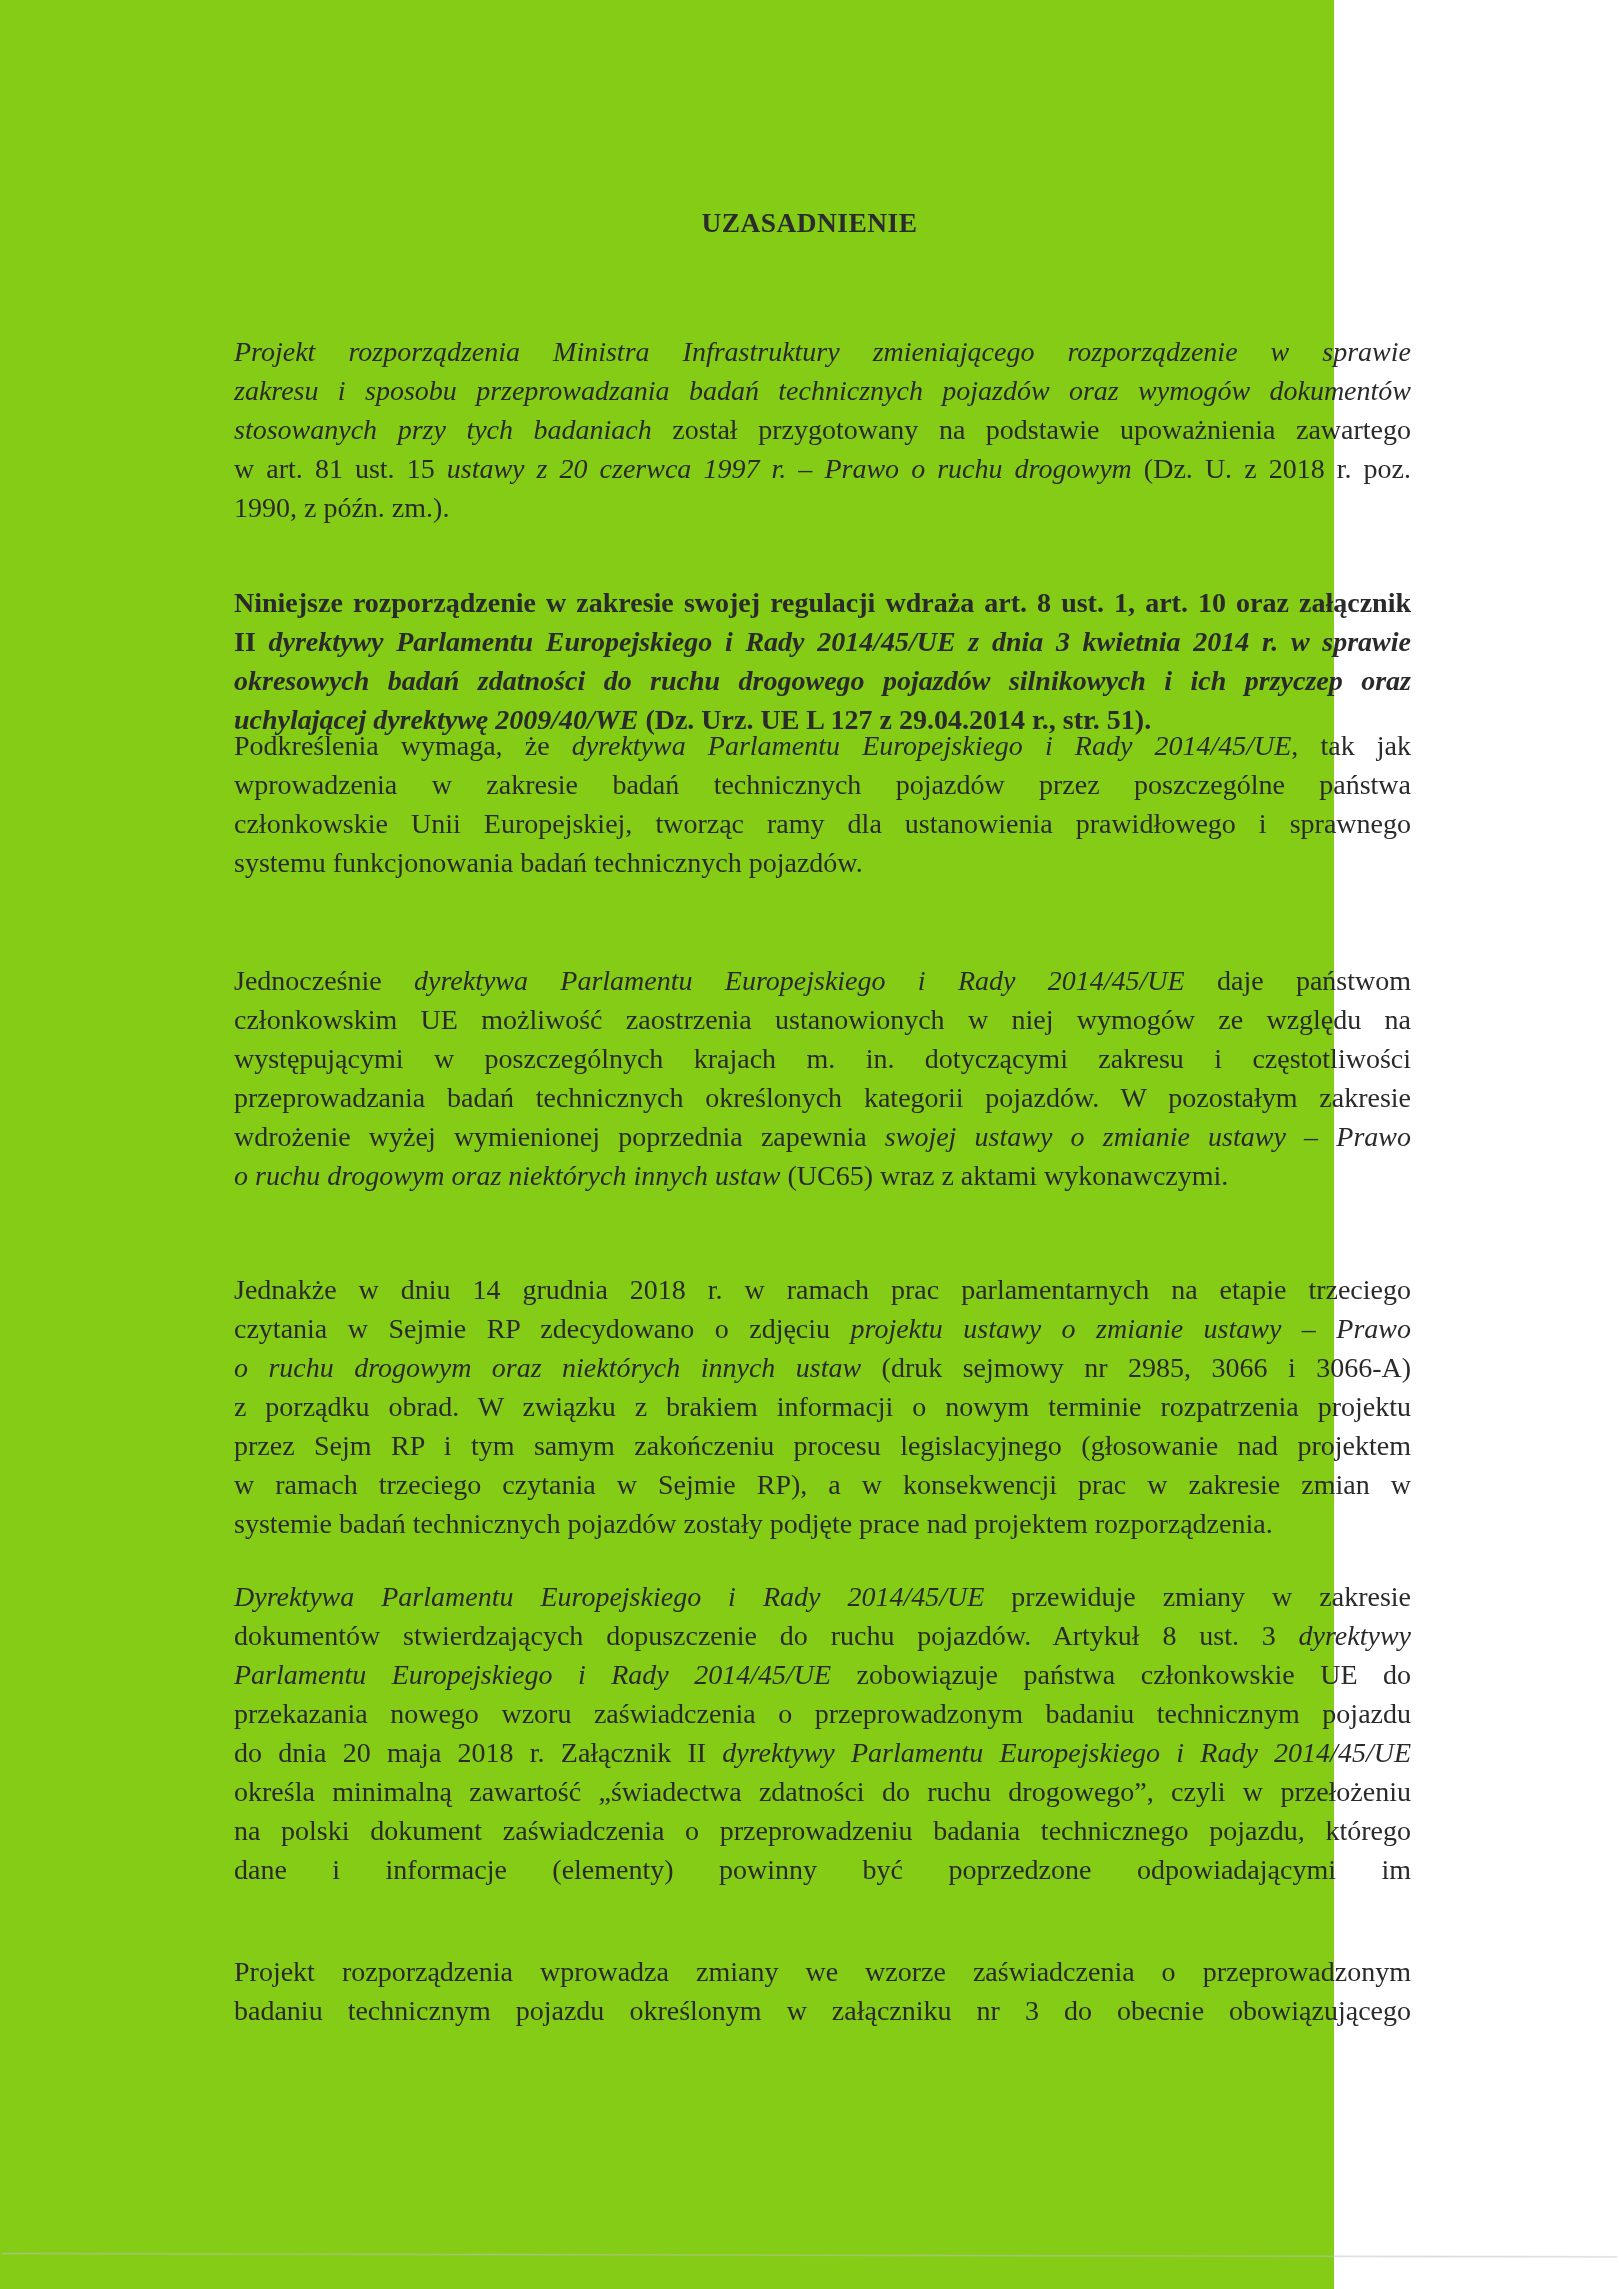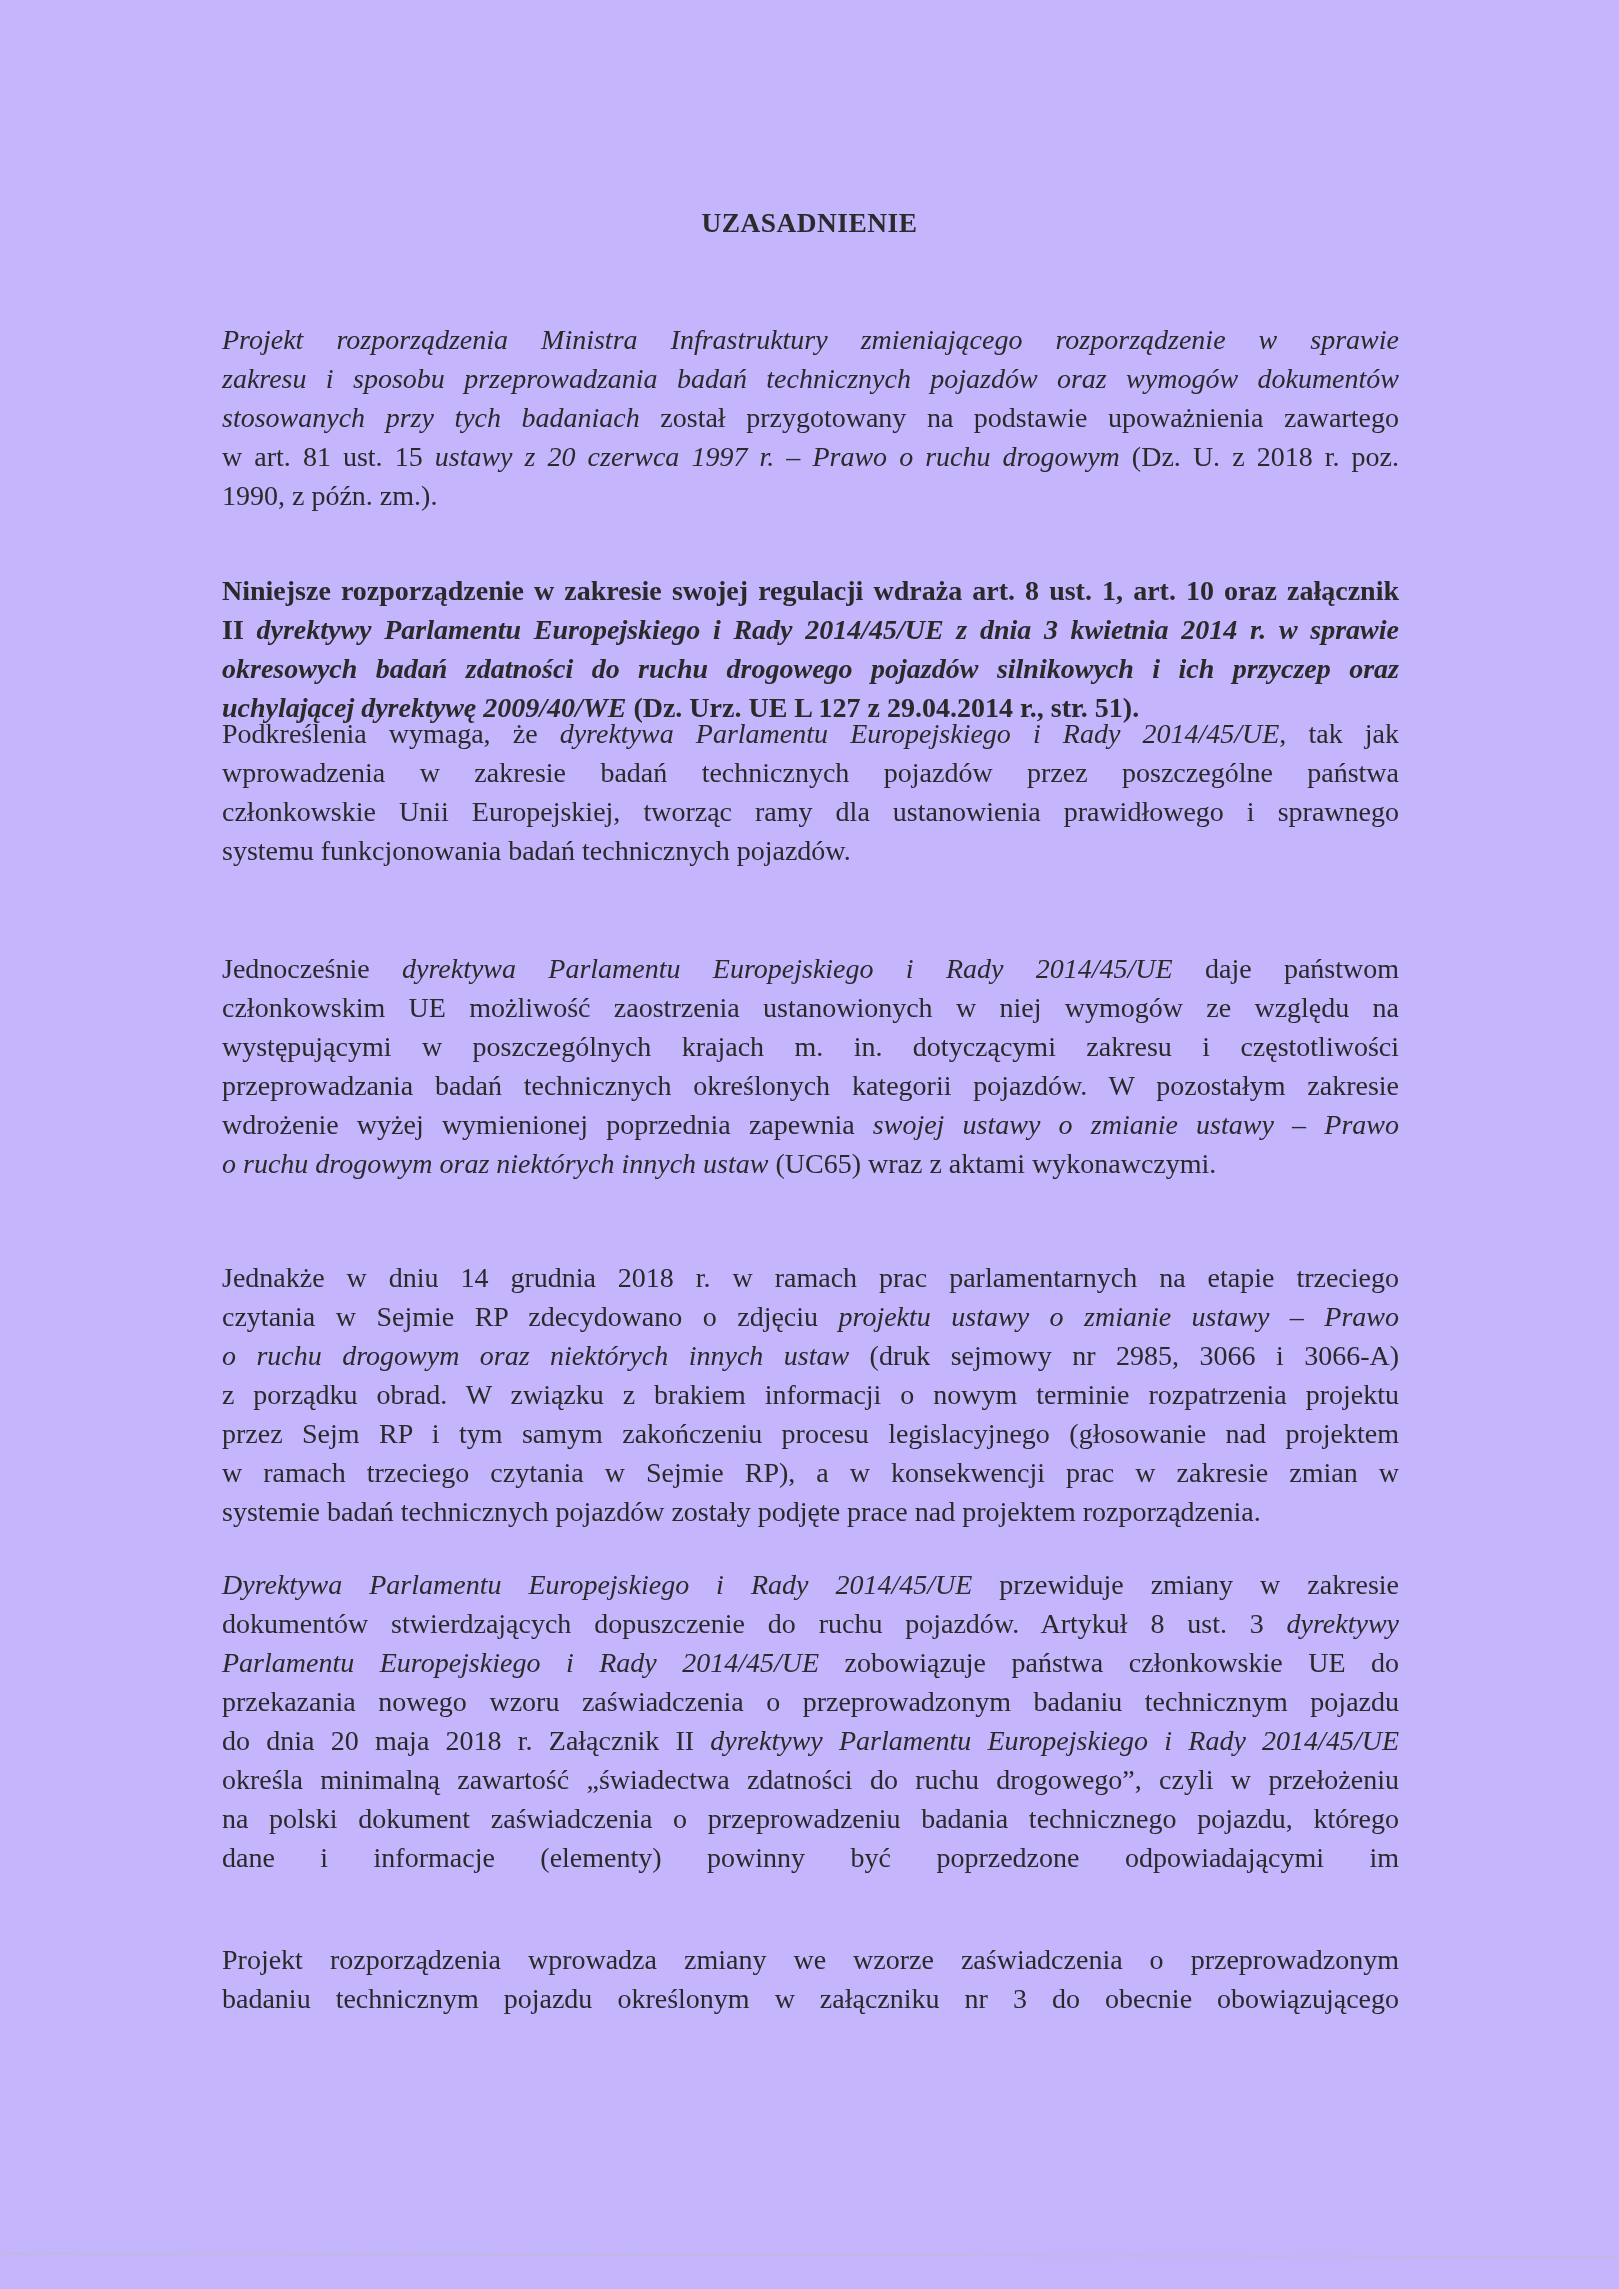--- a/index.html
+++ b/index.html
@@ -1,22 +1,22 @@
 <!DOCTYPE html>
 <html><head>
 <meta charset="utf-8">
 <style>
   html, body { margin: 0; padding: 0; background: #ffffff; }
   body { width: 1619px; height: 2290px; position: relative; overflow: hidden;
          font-family: "Liberation Serif", "DejaVu Serif", serif; color: #2a2a2a; }
-  .page { position: absolute; left: 0; top: 0; width: 1619px; height: 2290px; background: #c4b5fd; }
+  .page { position: absolute; left: 0; top: 0; width: 1334px; height: 2290px; background: #84cc16; }
   .title { position: absolute; top: 208px; left: 0; width: 1619px; text-align: center;
            font-weight: bold; font-size: 27.4px; letter-spacing: 0.5px; color: #2b2b2b; }
   .body { position: absolute; left: 222px; width: 1177px; }
-  .para { margin: 0; }
+  .para { margin: 12px; }
   .line { display: block; height: 39px; line-height: 39px; font-size: 28px;
           text-align: justify; text-align-last: justify; white-space: normal; }
   .line.last { text-align-last: left; }
   .it { font-style: italic; }
   .scanline { position: absolute; left: 2px; top: 2252px; width: 1615px; height: 2.9px;
               background: linear-gradient(180deg, rgba(200,200,200,0), rgba(190,190,190,0.55), rgba(200,200,200,0));
               transform: rotate(0.12deg); transform-origin: left center; }
 </style>
 </head>
 <body>

